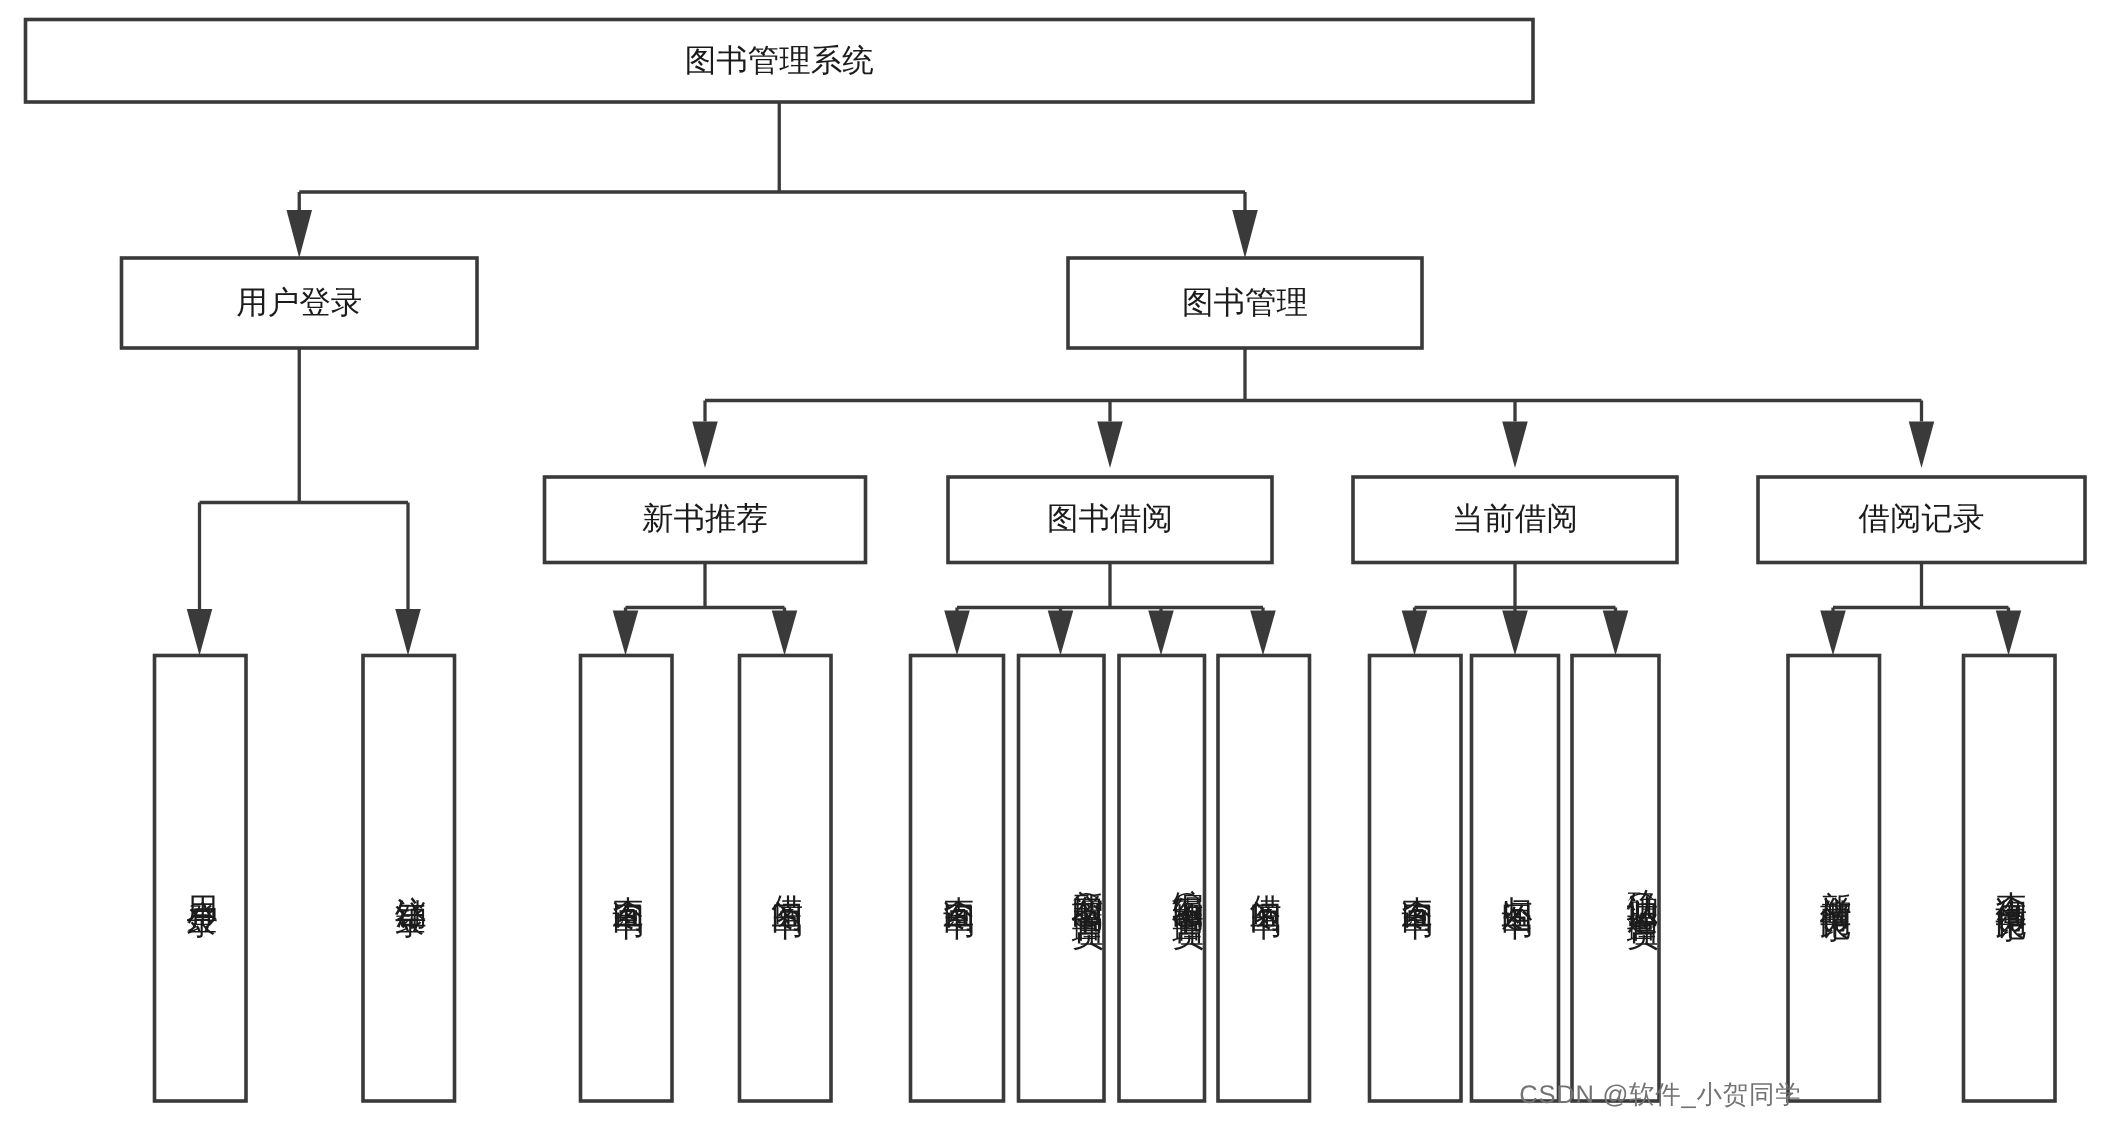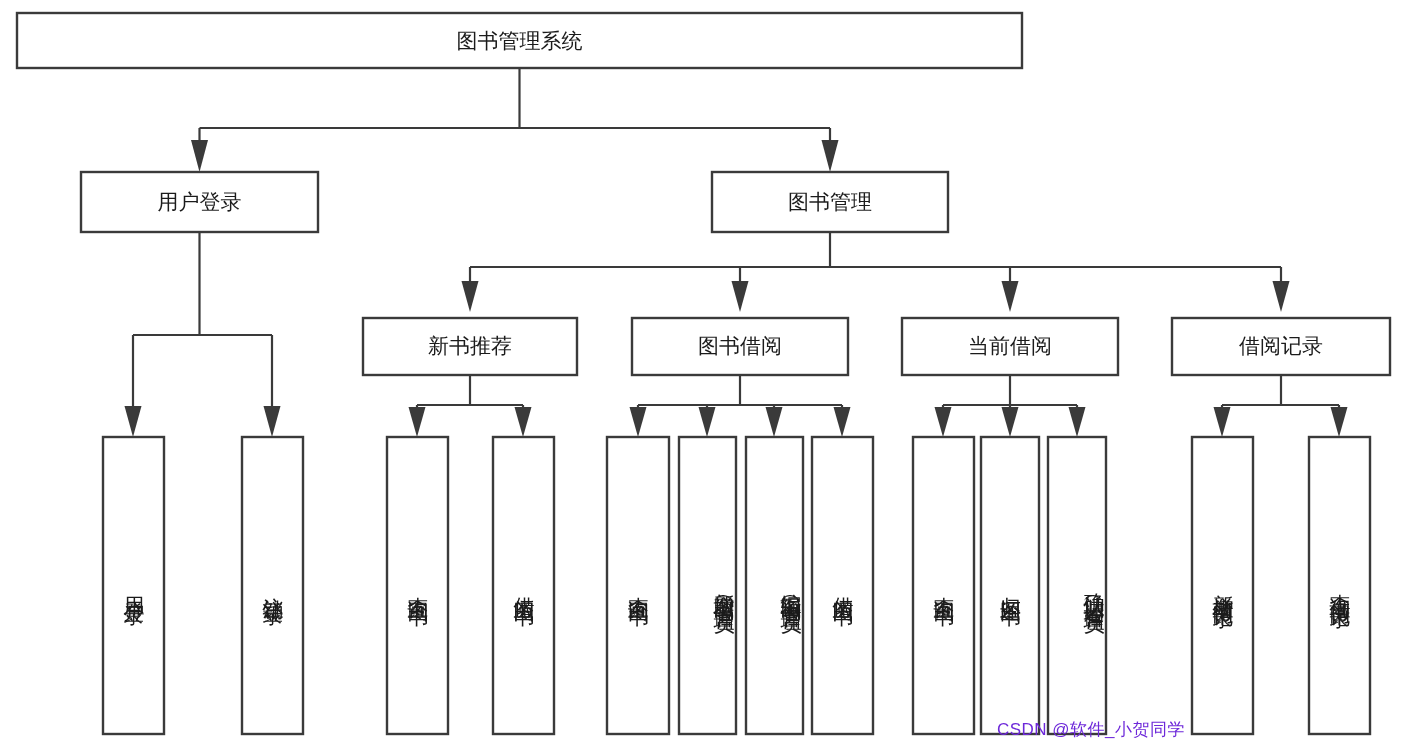--- a/index.html
+++ b/index.html
@@ -56,25 +56,25 @@
     font-size: 21px;
     line-height: 1.18;
     color: #1b1b1b;
     letter-spacing: 3px;
     white-space: nowrap;
     pointer-events: none;
     text-align: center;
   }
   .watermark {
     position: absolute;
-    right: 24px;
+    right: 8px;
     bottom: 6px;
     font-family: "Liberation Sans", "DejaVu Sans", sans-serif;
     font-size: 17px;
-    color: #6d28d9;
+    color: #737373;
     white-space: nowrap;
     letter-spacing: 0.5px;
   }
 </style>
 </head>
 <body>
 
 <div id="diagram-root">
 
   <svg class="diagram" viewBox="0 0 1405 747" xmlns="http://www.w3.org/2000/svg">

